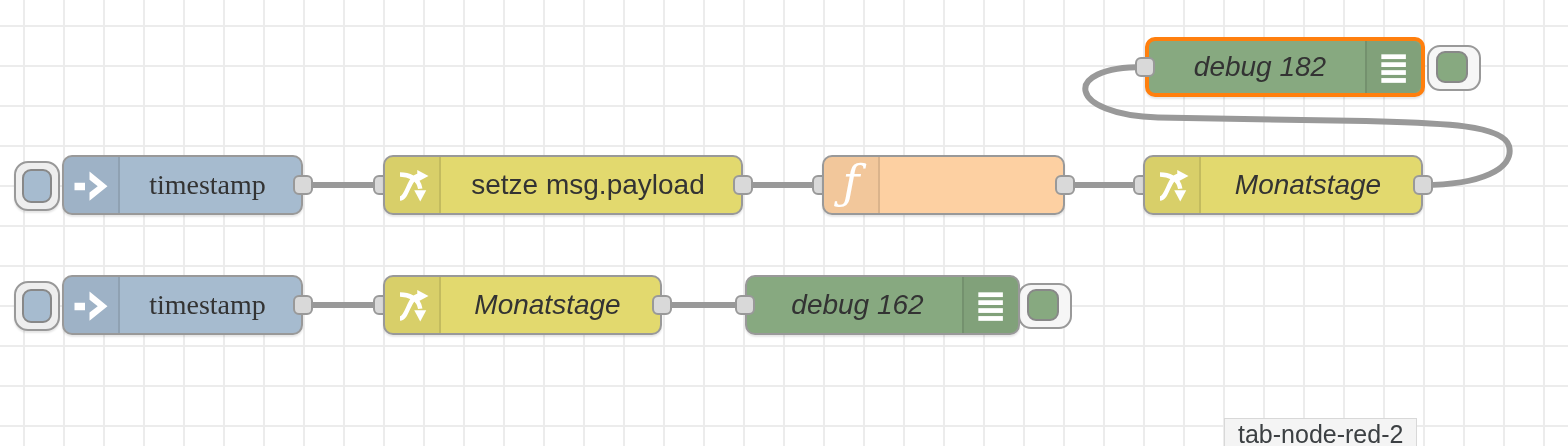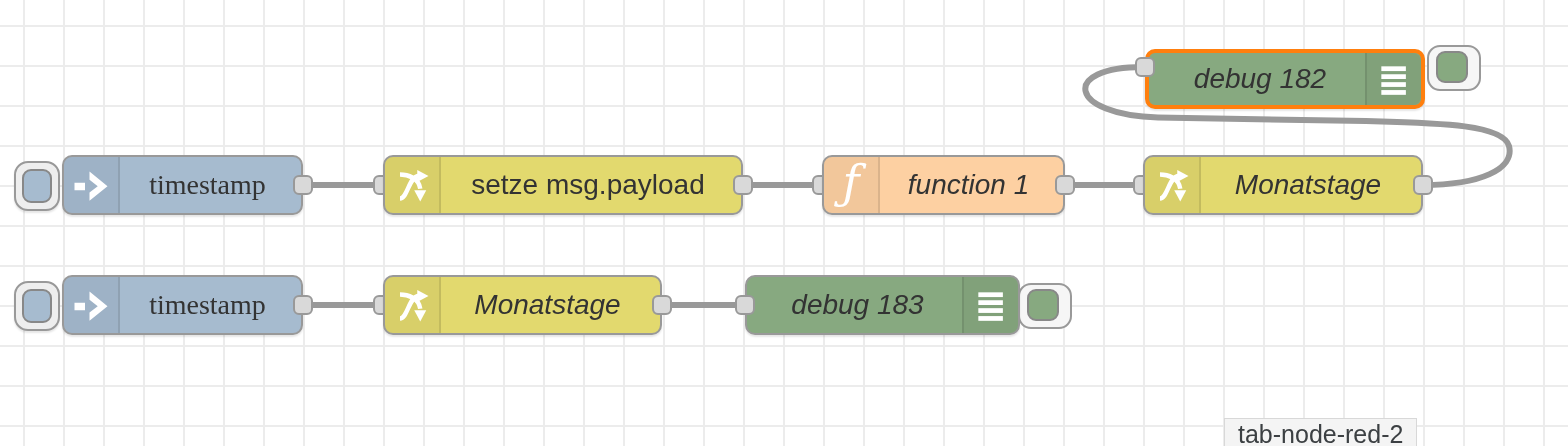--- a/index.html
+++ b/index.html
@@ -123,41 +123,40 @@
     </div>
     <div class="node-label after-left-icon">setze msg.payload</div>
   </div>
   <div class="port" style="left:733px; top:175px;"></div>
 
   <div class="port" style="left:812px; top:175px;"></div>
   <div class="node node-function" style="left:822px; top:155px; width:243px;">
     <div class="icon-strip left">
       <span class="fn-glyph">ƒ</span>
     </div>
-    <div class="node-label after-left-icon italic">function 1</div>
   </div>
   <div class="port" style="left:1055px; top:175px;"></div>
 
   <div class="port" style="left:1133px; top:175px;"></div>
   <div class="node node-change" style="left:1143px; top:155px; width:280px;">
     <div class="icon-strip left">
       <svg viewBox="0 0 48 48" width="36" height="36">
         <path d="M8,42 C18,42 20,12 33,12" stroke="#fff" stroke-width="6" fill="none"></path>
         <path d="M31,4 L46,12 L31,20 Z" fill="#fff"></path>
         <path d="M8,10 C18,10 33,14 35,29" stroke="#fff" stroke-width="6" fill="none"></path>
         <path d="M27,31 L43,31 L35,46 Z" fill="#fff"></path>
       </svg>
     </div>
     <div class="node-label after-left-icon italic">Monatstage</div>
   </div>
   <div class="port" style="left:1413px; top:175px;"></div>
 
   <div class="toggle-outer" style="left:1427px; top:45px;"></div>
   <div class="toggle-inner" style="left:1436px; top:51px;"></div>
-  <div class="node node-debug selected" style="left:1145px; top:37px; width:280px;margin-top:12px;">
+  <div class="node node-debug selected" style="left:1145px; top:37px; width:280px;">
     <div class="icon-strip right">
       <svg viewBox="0 0 48 48" width="38" height="38">
         <rect x="8" y="8" width="31" height="6" fill="#fff"></rect>
         <rect x="8" y="18" width="31" height="6" fill="#fff"></rect>
         <rect x="8" y="28" width="31" height="6" fill="#fff"></rect>
         <rect x="8" y="38" width="31" height="6" fill="#fff"></rect>
       </svg>
     </div>
     <div class="node-label before-right-icon italic">debug 182</div>
   </div>
@@ -195,19 +194,19 @@
   <div class="toggle-inner" style="left:1027px; top:289px;"></div>
   <div class="node node-debug" style="left:745px; top:275px; width:275px;">
     <div class="icon-strip right">
       <svg viewBox="0 0 48 48" width="38" height="38">
         <rect x="8" y="8" width="31" height="6" fill="#fff"></rect>
         <rect x="8" y="18" width="31" height="6" fill="#fff"></rect>
         <rect x="8" y="28" width="31" height="6" fill="#fff"></rect>
         <rect x="8" y="38" width="31" height="6" fill="#fff"></rect>
       </svg>
     </div>
-    <div class="node-label before-right-icon italic">debug 183</div>
+    <div class="node-label before-right-icon italic">debug 162</div>
   </div>
   <div class="port" style="left:735px; top:295px;"></div>
 
   <div class="status-tooltip">tab-node-red-2</div>
 
 </div>
 
 </body></html>

